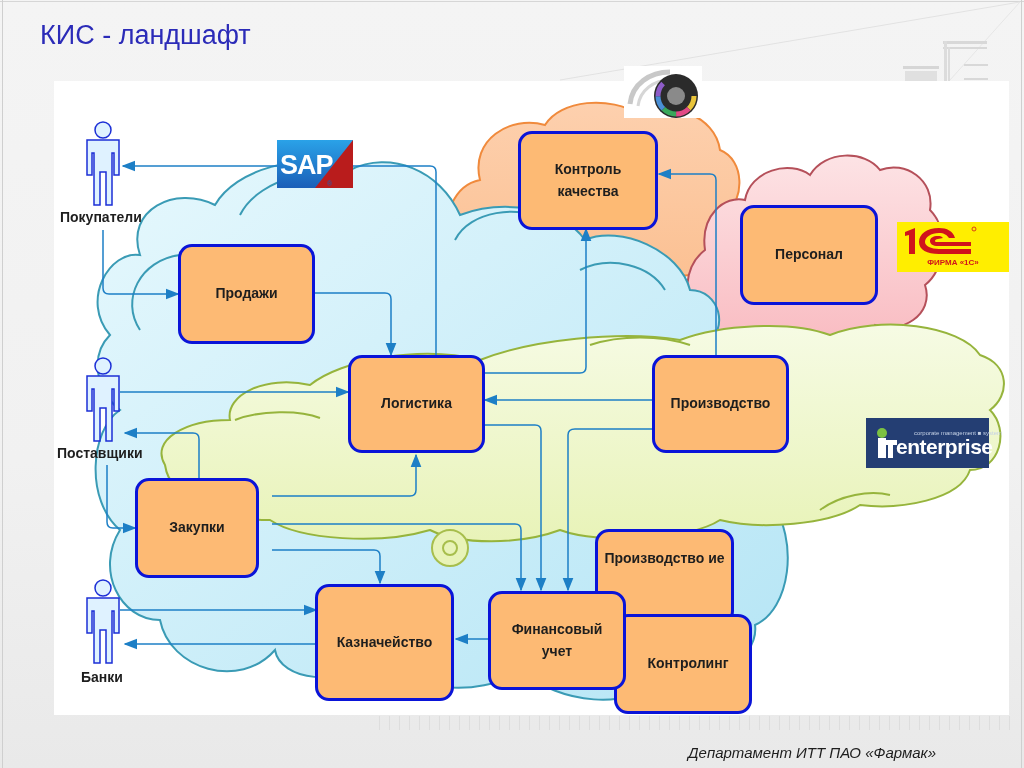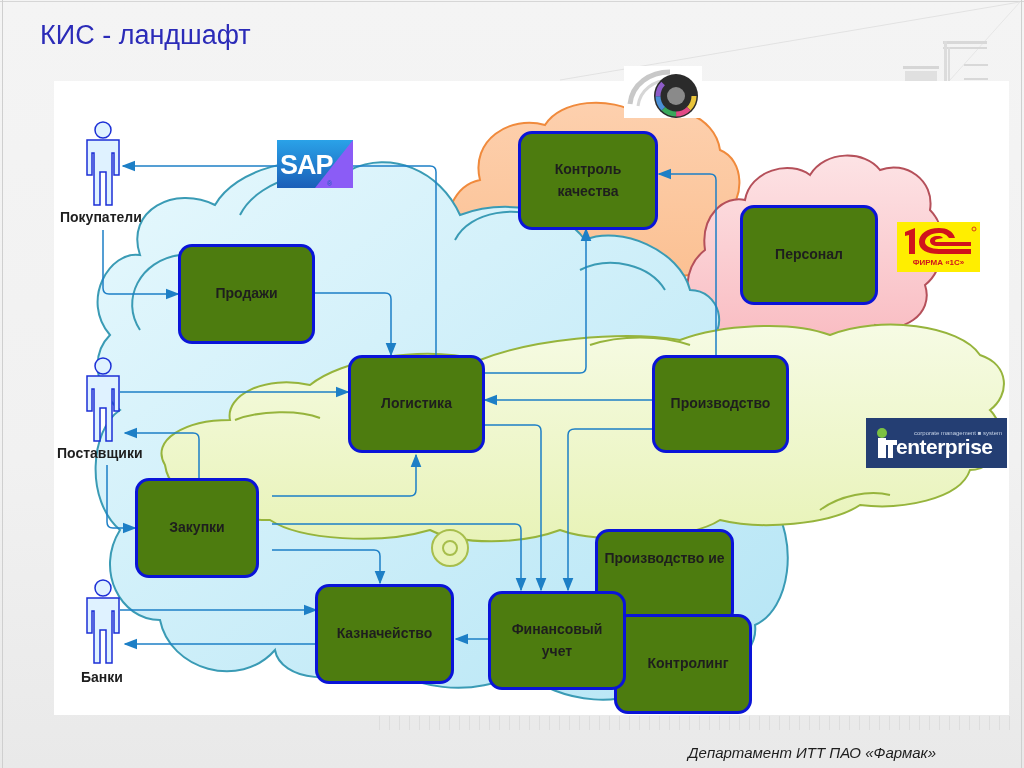--- a/index.html
+++ b/index.html
@@ -19,42 +19,42 @@
   .canvas {
     position: absolute; left: 54px; top: 81px; width: 955px; height: 634px; background: #ffffff;
   }
   .ruler {
     position: absolute; left: 370px; top: 716px; width: 640px; height: 14px;
     background: repeating-linear-gradient(90deg, transparent 0 9px, #dadada 9px 10px);
     opacity: 0.8;
   }
   svg.diagram { position: absolute; left: 0; top: 0; }
   .node {
-    position: absolute; background: #4d7c0f; border: 3px solid #0a14d8; border-radius: 14px;
+    position: absolute; background: #fdba74; border: 3px solid #0a14d8; border-radius: 14px;
     box-sizing: border-box; display: flex; align-items: center; justify-content: center;
     text-align: center; font-weight: bold; font-size: 14px; color: #1e1e1e; line-height: 1.55;
     font-family: "Liberation Sans", sans-serif;
   }
   .actor-label {
     position: absolute; font-weight: bold; font-size: 14px; color: #1e1e1e;
     font-family: "Liberation Sans", sans-serif; white-space: nowrap;
   }
   .logo { position: absolute; }
   .sap-logo {
-    left: 277px; top: 140px; width: 76px; height: 48px; background: #8b5cf6;
+    left: 277px; top: 140px; width: 76px; height: 48px; background: #b91c1c;
   }
   .onec-logo {
-    left: 897px; top: 222px; width: 83px; height: 50px; background: #ffee00;
+    left: 897px; top: 222px; width: 83px; height: 50px; background: #ffee00; padding-left: 29px;
   }
   .onec-sub {
     position: absolute; left: 0; width: 100%; bottom: 5px; text-align: center;
     font-size: 8px; font-weight: bold; color: #d0141c; font-family: "Liberation Sans", sans-serif;
   }
   .ent-logo {
-    left: 866px; top: 418px; width: 141px; height: 50px; background: #243e73;
+    left: 866px; top: 418px; width: 123px; height: 50px; background: #243e73;
   }
   .ent-tag {
     position: absolute; left: 48px; top: 12px; font-size: 6px; color: #c6d2e6;
     font-family: "Liberation Sans", sans-serif; white-space: nowrap;
   }
   .ent-name {
     position: absolute; left: 30px; top: 17px; font-size: 21px; color: #ffffff; font-weight: bold;
     font-family: "Liberation Sans", sans-serif; letter-spacing: -0.5px;
   }
   .wheel-logo { left: 624px; top: 66px; width: 78px; height: 52px; background: #ffffff; }
@@ -182,21 +182,21 @@
 </div>
 <div class="node" style="left:740px;top:205px;width:138px;height:100px;text-align:right;">
   <span>Персонал</span>
 </div>
 <div class="node" style="left:652px;top:355px;width:137px;height:98px;">
   <span>Производство</span>
 </div>
 <div class="node" style="left:135px;top:478px;width:124px;height:100px;">
   <span>Закупки</span>
 </div>
-<div class="node" style="left:315px;top:584px;width:139px;height:100px;">
+<div class="node" style="left:315px;top:584px;width:139px;height:117px;">
   <span>Казначейство</span>
 </div>
 <div class="node" style="left:595px;top:529px;width:139px;height:96px;align-items:flex-start;padding:16px 6px 0;">
   <span>Производство ие</span>
 </div>
 <div class="node" style="left:614px;top:614px;width:138px;height:100px;padding-left:10px;">
   <span>Контролинг</span>
 </div>
 <div class="node" style="left:488px;top:591px;width:138px;height:99px;padding:0 30px;">
   <span>Финансовый учет</span>

